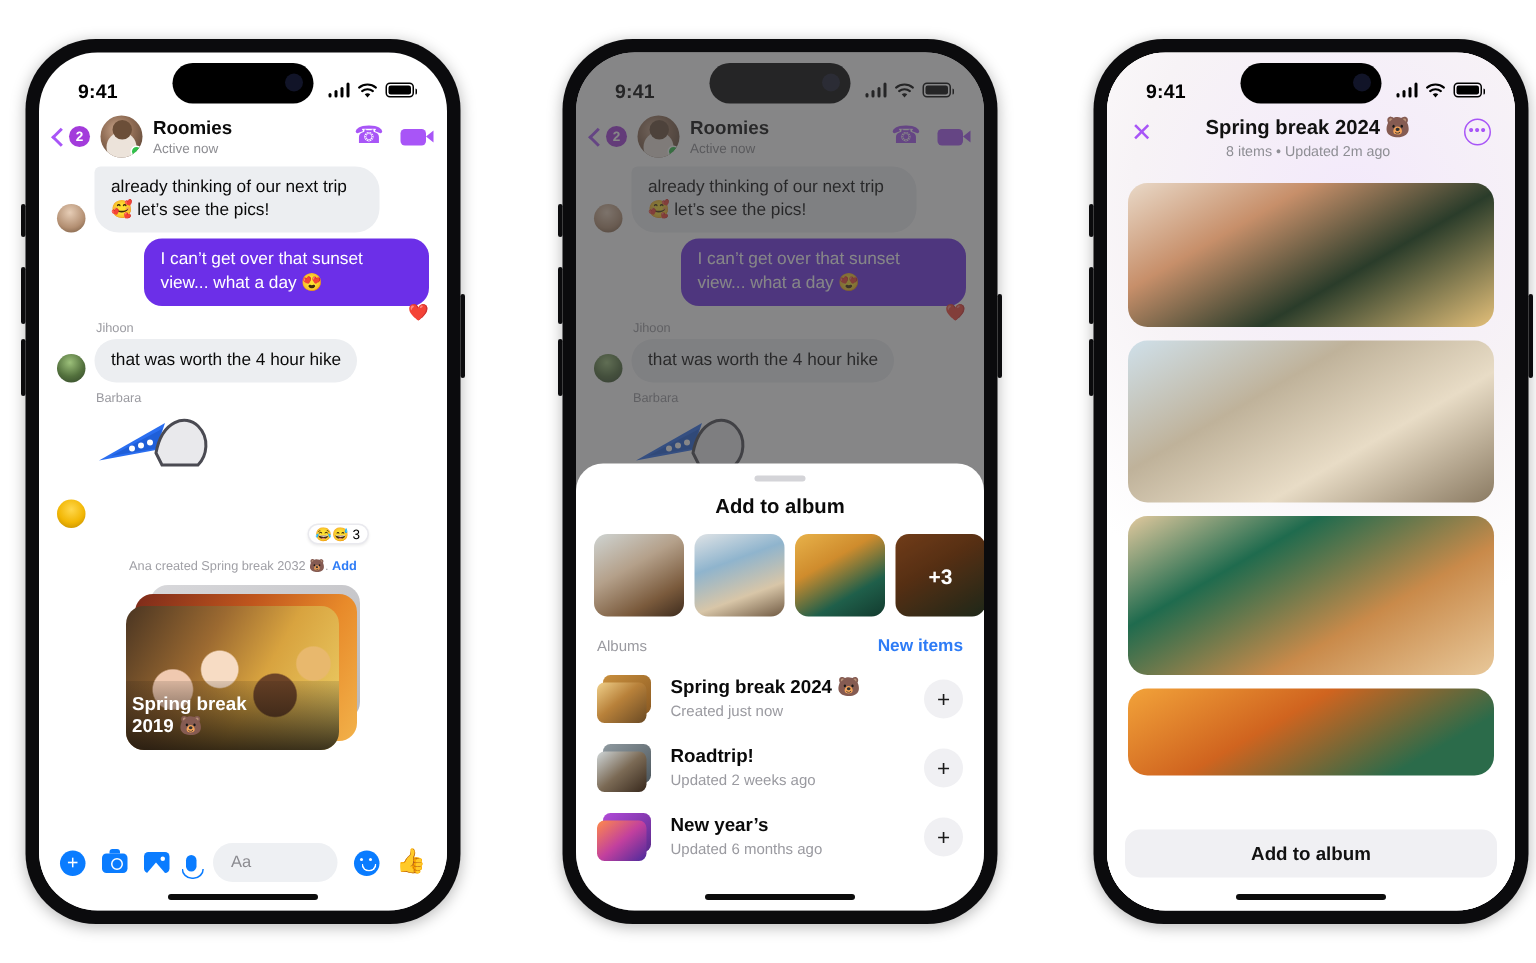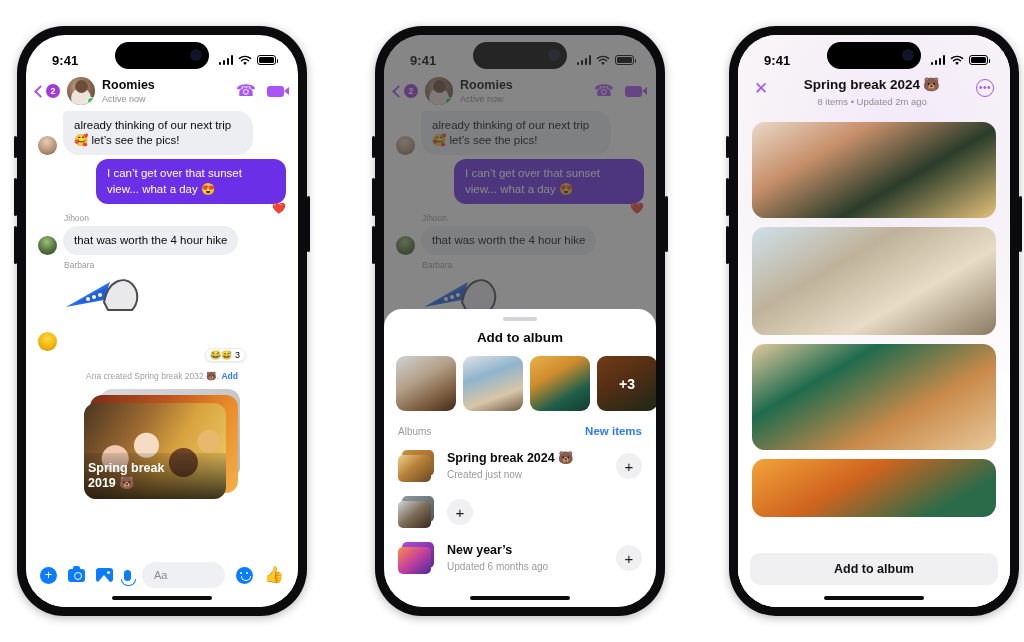--- a/index.html
+++ b/index.html
@@ -462,20 +462,24 @@
             <div class="alb-name">Spring break 2024 🐻</div>
             <div class="alb-sub">Created just now</div>
           </span>
           <span class="alb-add">+</span>
         </div>
         <div class="alb-row">
           <span class="alb-thumb alb2">
               <span class="a"></span>
               <span class="b"></span>
             </span>
+          <span class="alb-texts">
+            <div class="alb-name">Roadtrip!</div>
+            <div class="alb-sub">Updated 2 weeks ago</div>
+          </span>
           <span class="alb-add">+</span>
         </div>
         <div class="alb-row">
           <span class="alb-thumb alb3">
               <span class="a"></span>
               <span class="b"></span>
             </span>
           <span class="alb-texts">
             <div class="alb-name">New year’s</div>
             <div class="alb-sub">Updated 6 months ago</div>

